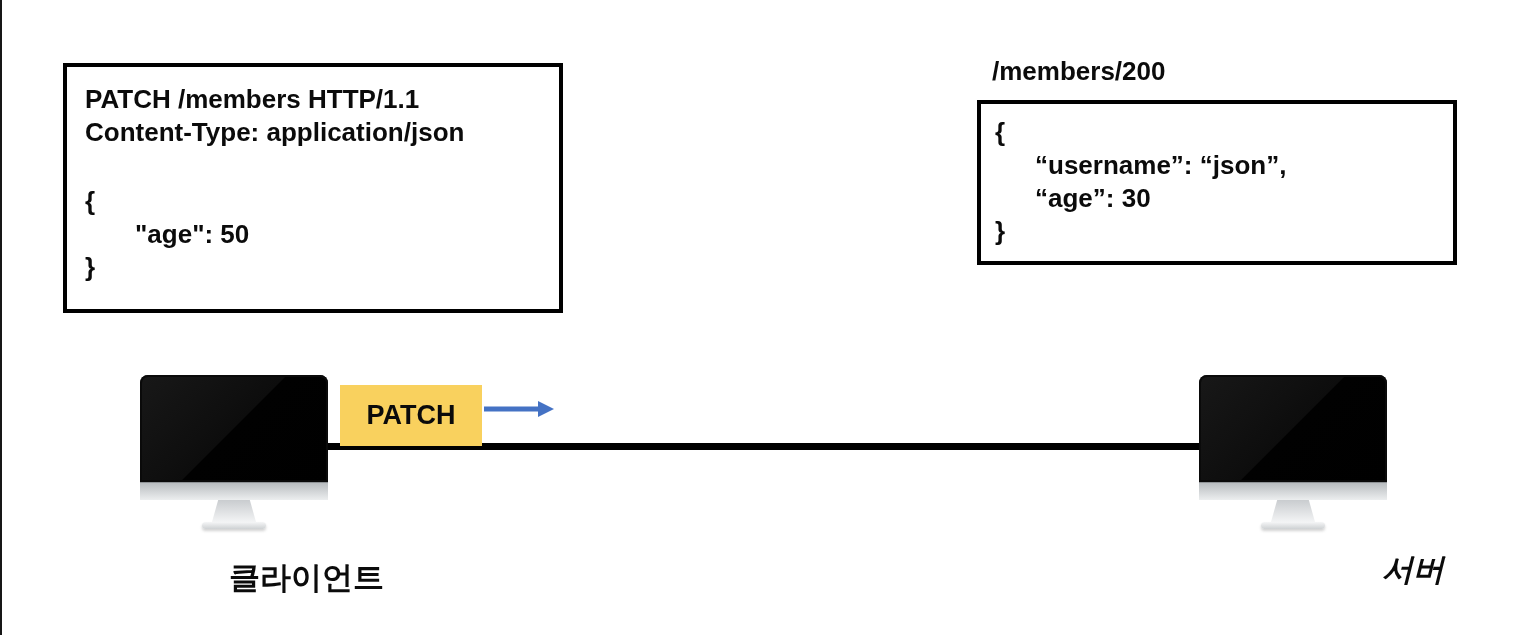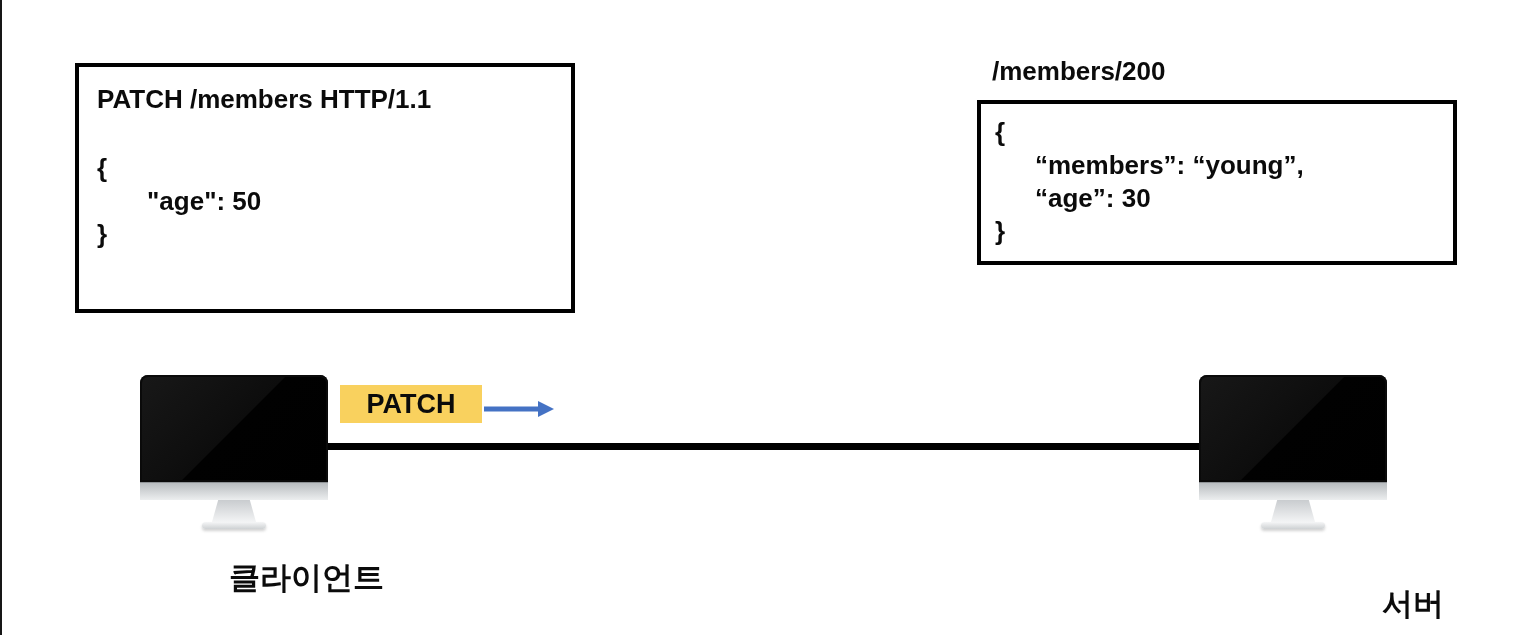--- a/index.html
+++ b/index.html
@@ -21,21 +21,21 @@
     width: 2px; height: 635px;
     background: #161616;
   }
 
   .code-box {
     position: absolute;
     border: 4px solid #000000;
     background: #ffffff;
     box-sizing: border-box;
   }
-  .request-box  { left: 63px;  top: 63px;  width: 500px; height: 250px; padding: 16px 10px 10px 18px; margin-left: 12px; }
+  .request-box  { left: 63px;  top: 63px;  width: 500px; height: 250px; padding: 16px 10px 10px 18px; }
   .resource-box { left: 977px; top: 100px; width: 480px; height: 165px; padding: 12px 10px 8px 14px; }
 
   .code-line {
     font-size: 26px;
     line-height: 33px;
     white-space: pre;
     letter-spacing: 0;
   }
   .indent-req { padding-left: 50px; }
   .indent-res { padding-left: 40px; }
@@ -51,21 +51,21 @@
   .conn-line {
     position: absolute;
     left: 328px; top: 443px;
     width: 875px; height: 7px;
     background: #000000;
   }
 
   .patch-badge {
     position: absolute;
     left: 340px; top: 385px;
-    width: 142px; height: 38px;
+    width: 142px; height: 61px;
     background: #F9D15E;
     display: flex;
     align-items: center;
     justify-content: center;
     font-size: 27px;
     color: #0b0b0b;
   }
 
   .arrow-svg { position: absolute; left: 484px; top: 398px; }
 
@@ -100,41 +100,42 @@
   }
 
   .node-label {
     position: absolute;
     width: 300px;
     text-align: right;
     font-size: 31px;
     line-height: 36px;
   }
   .client-label { left: 84px;   top: 560px; }
-  .server-label { left: 1144px; top: 586px; }
+  .server-label { left: 1144px; top: 552px; font-style: italic; }
 </style>
 </head>
 <body>
 
 <div class="canvas">
 
   <div class="slide-edge"></div>
 
   <div class="code-box request-box">
     <div class="code-line">PATCH /members HTTP/1.1</div>
+    <div class="code-line">Content-Type: application/json</div>
     <div class="spacer"></div>
     <div class="code-line">{</div>
     <div class="code-line indent-req">"age": 50</div>
     <div class="code-line">}</div>
   </div>
 
   <div class="resource-path">/members/200</div>
   <div class="code-box resource-box">
     <div class="code-line">{</div>
-    <div class="code-line indent-res">“members”: “young”,</div>
+    <div class="code-line indent-res">“username”: “json”,</div>
     <div class="code-line indent-res">“age”: 30</div>
     <div class="code-line">}</div>
   </div>
 
   <div class="conn-line"></div>
 
   <div class="patch-badge">
     <span>PATCH</span>
   </div>
   <svg class="arrow-svg" width="72" height="22" viewBox="0 0 72 22">

